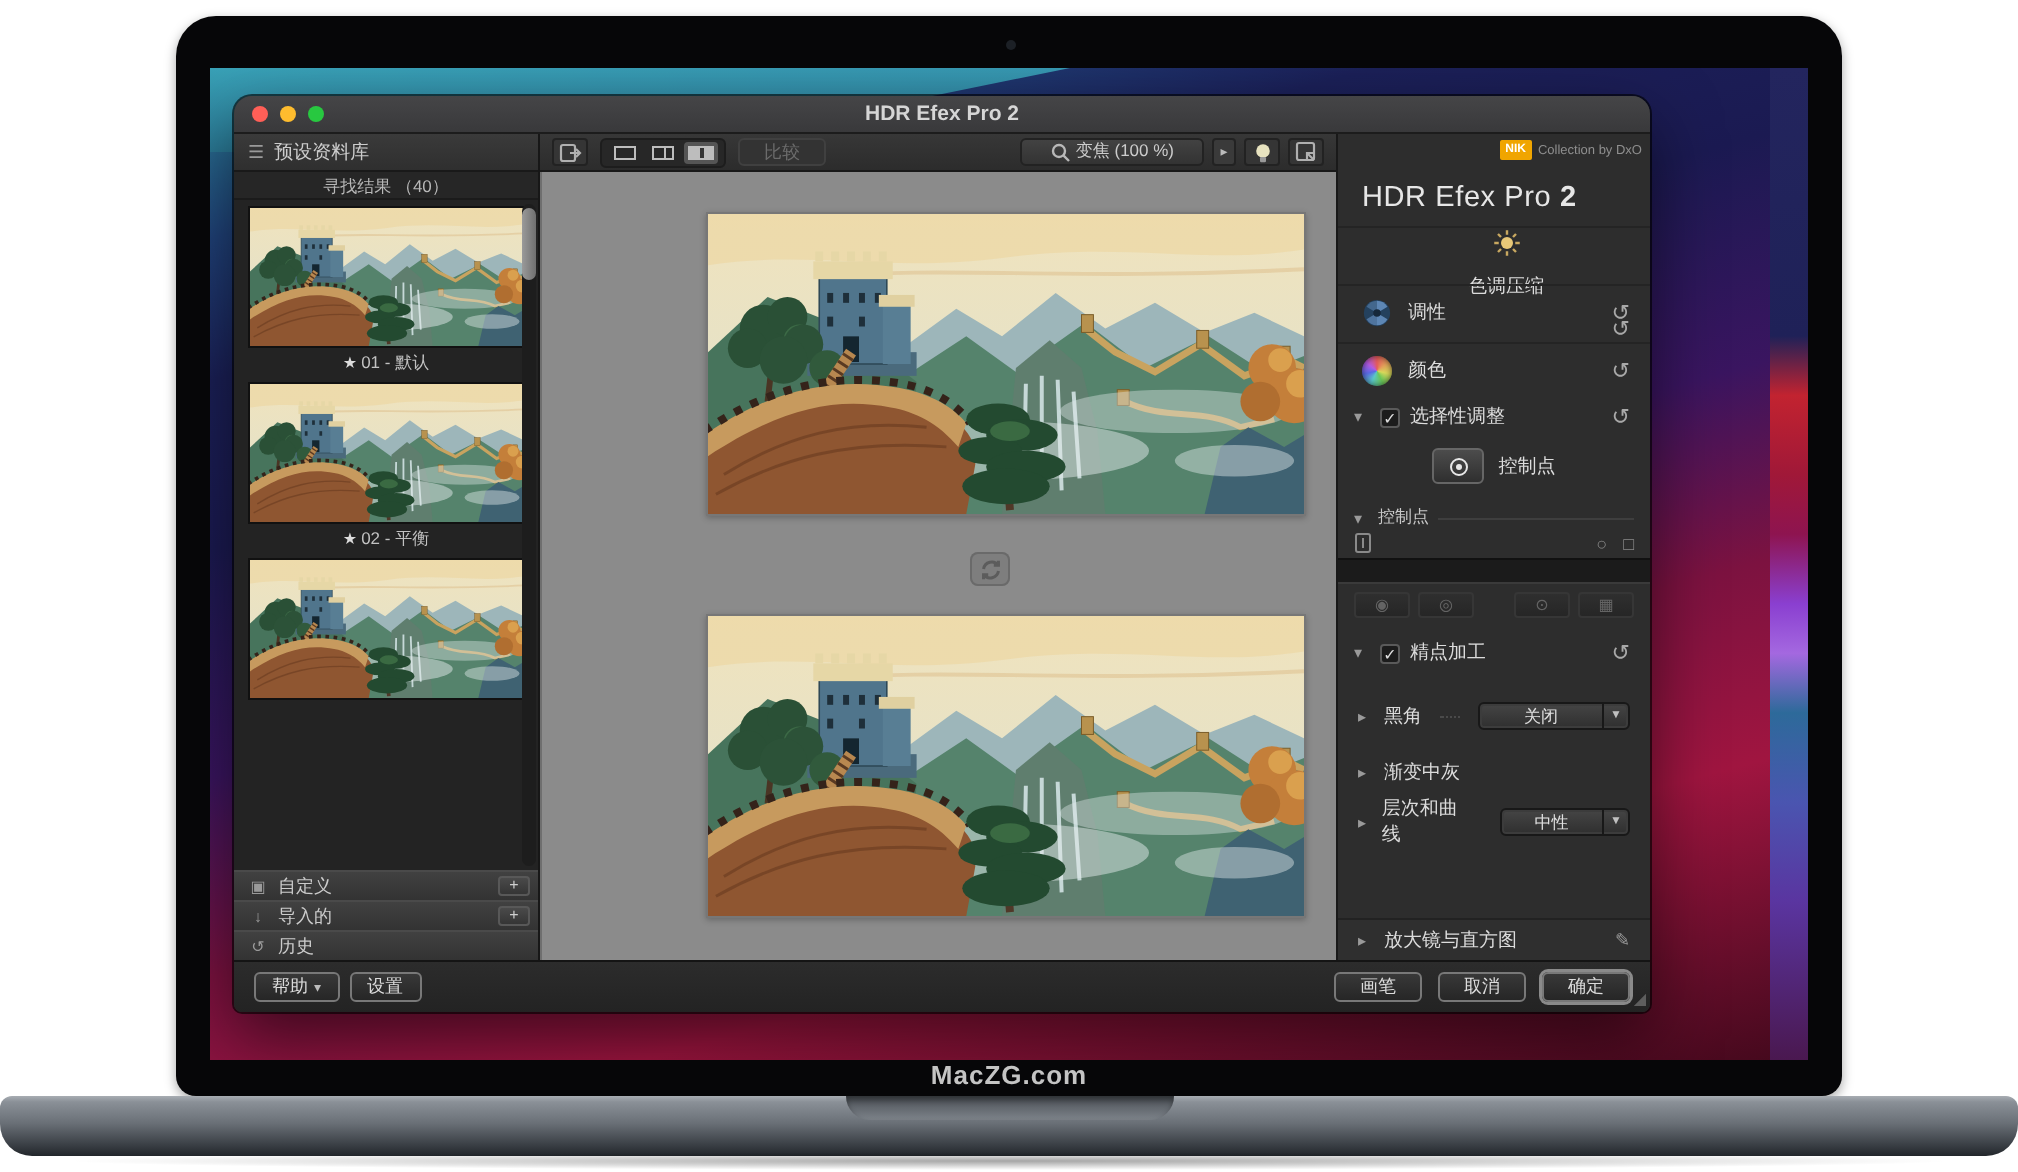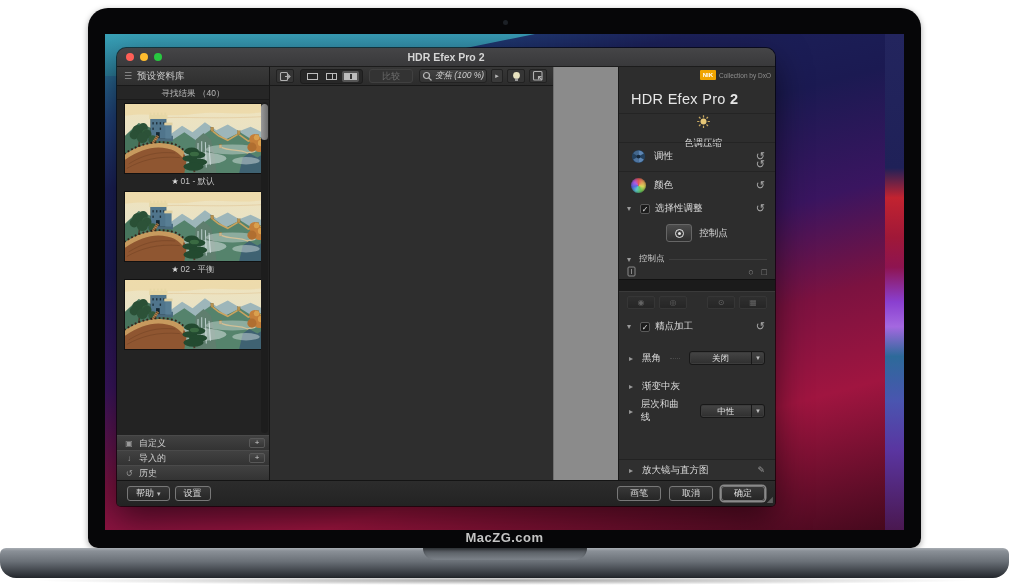--- a/index.html
+++ b/index.html
@@ -26,21 +26,21 @@
   
   .display { position:absolute; left:17px; top:26px; width:799px; height:496px; overflow:hidden;
           background:linear-gradient(165deg,#2e8aa0 0%,#20427a 12%,#1b2058 22%,#1b1a52 34%,#3a1560 50%,#7c1240 64%,#a01540 78%,#5f0d28 93%,#43081c 100%); }
   .wp-wedge { position:absolute; left:0; top:0; width:430px; height:42px;
           background:linear-gradient(180deg,#3aa4ba,#2a7a95);
           clip-path:polygon(0 0,100% 0,52% 100%,0 100%); opacity:.9; }
   .wp-right { position:absolute; right:0; top:0; width:19px; height:100%;
           background:linear-gradient(180deg,#23255e 0%,#1f2158 27%,#c22330 33%,#a01838 41%,#8e1450 47%,#8a3fd0 54%,#a468e0 59%,#2d6a9a 65%,#4a55b0 74%,#5a35a0 84%,#4a1850 100%); }
 
   
-  .window { position:absolute; left:12px; top:14px; width:658px; height:458px;
+  .window { position:absolute; left:12px; top:14px; width:708px; height:458px;
           background:#2d2d2d; border-radius:9px 9px 4px 4px;
           box-shadow:0 14px 34px rgba(0,0,0,.55), 0 0 0 1px rgba(0,0,0,.6); overflow:hidden; }
   .titlebar { position:absolute; left:0; top:0; width:100%; height:19px;
           background:linear-gradient(180deg,#454547,#39393b); border-bottom:1px solid #1c1c1c;
           display:flex; align-items:center; }
   .tl-group { display:flex; gap:6px; margin-left:9px; }
   .tl { width:8px; height:8px; border-radius:50%; }
   .tl.red{background:#ff5f57}.tl.yel{background:#febc2e}.tl.grn{background:#28c840}
   .wtitle { position:absolute; left:0; width:100%; text-align:center; color:#d6d6d6;
           font-size:10.5px; font-weight:bold; }
@@ -68,38 +68,38 @@
   .scrollthumb { position:absolute; right:0px; top:2px; width:7px; height:36px;
           background:linear-gradient(90deg,#9a9a9a,#6f6f6f); border-radius:4px; }
   .lp-section { height:15px; background:linear-gradient(180deg,#414141,#333333); border-top:1px solid #4a4a4a;
           display:flex; align-items:center; gap:5px; padding:0 4px 0 7px; color:#cccccc; font-size:9px; }
   .lp-section .sic { color:#9a9a9a; font-size:8px; width:10px; text-align:center; }
   .lp-section .spacer { flex:1; }
   .addbtn { width:16px; height:10px; line-height:8px; text-align:center; border:1px solid #585858;
           border-radius:2px; background:linear-gradient(180deg,#4a4a4a,#353535); color:#cfcfcf; font-size:8px; }
 
   
-  .center { flex:1; display:flex; flex-direction:row; background:#2e2e2e; min-width:0; }
+  .center { flex:1; display:flex; flex-direction:column; background:#2e2e2e; min-width:0; }
   .toolbar { height:19px; background:linear-gradient(180deg,#373737,#2c2c2c); border-bottom:1px solid #191919;
           display:flex; align-items:center; gap:6px; padding:0 6px; flex-shrink:0; }
   .tbtn { height:14px; display:flex; align-items:center; justify-content:center; border-radius:2px;
           background:#353535; border:1px solid #222; }
   .tbtn.icon16 { width:18px; }
   .viewgroup { display:flex; gap:2px; background:#272727; border:1px solid #1d1d1d; border-radius:3px; padding:1px 3px; }
   .vbtn { width:17px; height:11px; display:flex; align-items:center; justify-content:center; border-radius:2px; }
   .vbtn.active { background:#555; }
   .vglyph { border:1px solid #bdbdbd; width:11px; height:7px; }
   .vglyph.split { position:relative; } .vglyph.split::after{content:"";position:absolute;left:50%;top:0;width:1px;height:100%;background:#bdbdbd;}
   .vglyph.dual { width:13px; background:linear-gradient(90deg,#bdbdbd 0 5px,#353535 5px 7px,#bdbdbd 7px 13px); border:1px solid #bdbdbd; }
   .comparebtn { height:14px; padding:0 12px; line-height:12px; color:#6b6b6b; font-size:9px;
           border:1px solid #404040; border-radius:3px; background:#333; }
   .tb-right { margin-left:auto; display:flex; align-items:center; gap:4px; }
-  .zoomctl { height:14px; display:flex; align-items:center; gap:3px; padding:0 2px;
+  .zoomctl { height:14px; display:flex; align-items:center; gap:3px; padding:0 14px;
           background:linear-gradient(180deg,#424242,#333); border:1px solid #222; border-radius:3px;
-          color:#cccccc; font-size:8.5px;font-style:italic; }
+          color:#cccccc; font-size:8.5px; }
   .zoomarrow { width:12px; height:14px; display:flex; align-items:center; justify-content:center;
           background:#3a3a3a; border:1px solid #222; border-radius:2px; color:#bbb; font-size:7px; }
 
   .canvasarea { flex:1; position:relative; background:#8b8b8b; border-left:1px solid #6f6f6f; overflow:hidden; }
   .cimg { position:absolute; left:82px; width:300px; height:152px; border:1px solid #777;
           box-shadow:0 1px 3px rgba(0,0,0,.25); background:#ddd; }
   .cimg svg { display:block; width:100%; height:100%; }
   .cimg.one { top:20px; } .cimg.two { top:221px; }
   .imginfo { position:absolute; left:82px; top:175px; width:300px; text-align:right; line-height:1.25; }
   .imginfo .fname { font-size:9px; font-weight:bold; color:#2f2f2f; }

